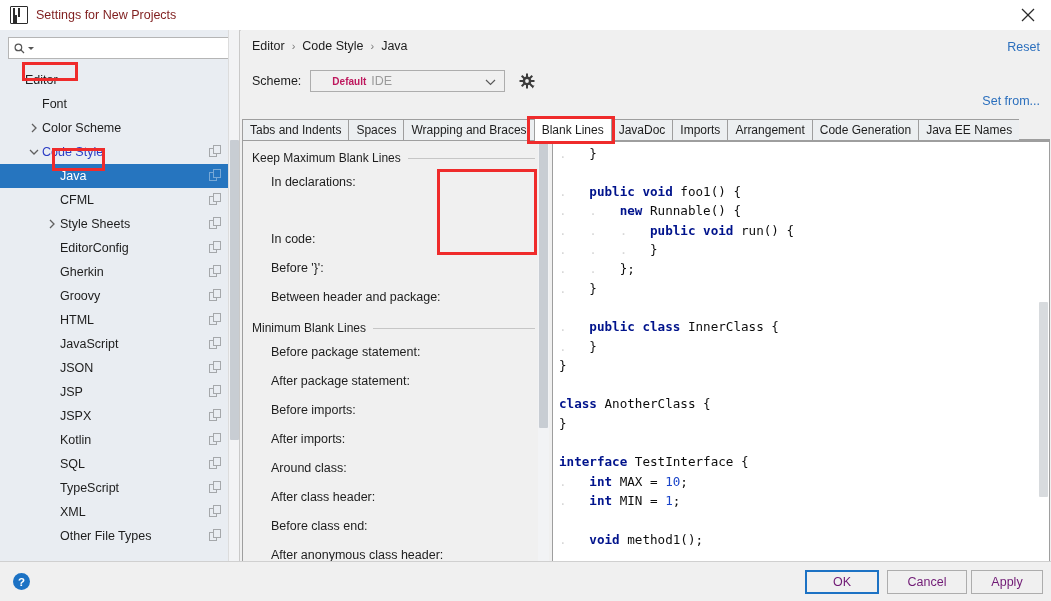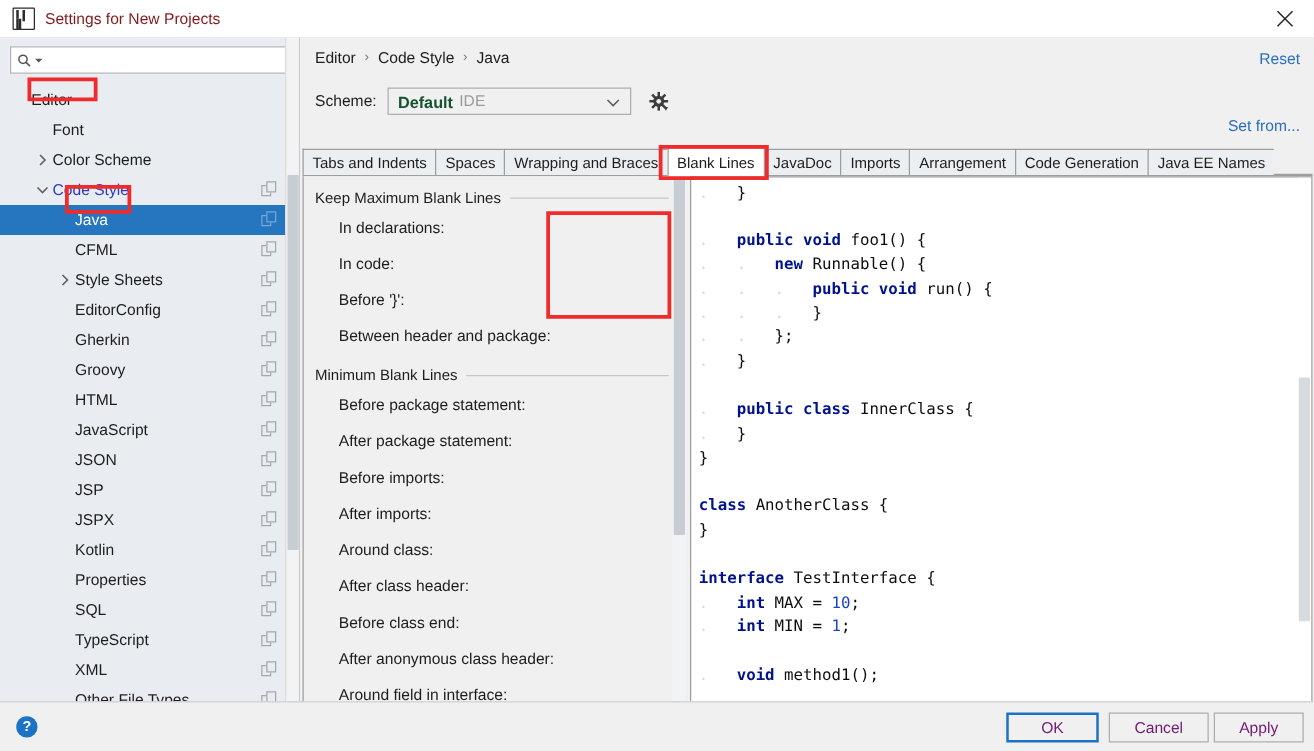--- a/index.html
+++ b/index.html
@@ -184,21 +184,21 @@
   #scheme-label { font-size: 12.5px; color: #1d1d1d; margin-right: 9px; }
   #scheme-combo {
     width: 195px; height: 22px;
     background: #f0f0f0;
     border: 1px solid #adadad;
     box-sizing: border-box;
     display: flex; align-items: center;
     position: relative;
     cursor: default;
   }
-  #scheme-value { margin-left: 7px; font-size: 13px; font-weight: bold; color: #14532d; }
+  #scheme-value { margin-left: 21px; font-size: 10px; font-weight: bold; color: #be185d; }
   #scheme-sub { margin-left: 5px; font-size: 12.5px; color: #9a9a9a; }
   #scheme-arrow {
     position: absolute; right: 8px; top: 8px;
   }
   #gear-btn {
     margin-left: 12px;
     width: 20px; height: 20px;
     display: flex; align-items: center; justify-content: center;
     cursor: default;
   }
@@ -530,29 +530,20 @@
           <span class="tree-label">JSPX</span>
           <div class="copy-icon">
             <div class="sq1"></div>
             <div class="sq2"></div>
           </div>
         </div>
         <div class="tree-item">
           <div style="width: 44px; flex: 0 0 auto;"></div>
           <div class="tree-arrow"></div>
           <span class="tree-label">Kotlin</span>
-          <div class="copy-icon">
-            <div class="sq1"></div>
-            <div class="sq2"></div>
-          </div>
-        </div>
-        <div class="tree-item">
-          <div style="width: 44px; flex: 0 0 auto;"></div>
-          <div class="tree-arrow"></div>
-          <span class="tree-label">Properties</span>
           <div class="copy-icon">
             <div class="sq1"></div>
             <div class="sq2"></div>
           </div>
         </div>
         <div class="tree-item">
           <div style="width: 44px; flex: 0 0 auto;"></div>
           <div class="tree-arrow"></div>
           <span class="tree-label">SQL</span>
           <div class="copy-icon">
@@ -647,21 +638,21 @@
 
     <div id="settings-panel">
       <div id="settings-body">
           <div class="group-header">
             <span>Keep Maximum Blank Lines</span>
             <div class="rule"></div>
           </div>
           <div class="field-row" style="position: relative;">
             <div class="field-label">In declarations:</div>
           </div>
-          <div class="field-row" style="position: relative;">
+          <div class="field-row" style="position: relative; margin-top: 28px;">
             <div class="field-label">In code:</div>
           </div>
           <div class="field-row" style="position: relative; text-align: center;">
             <div class="field-label">Before '}':</div>
           </div>
           <div class="field-row" style="position: relative;">
             <div class="field-label">Between header and package:</div>
           </div>
           <div class="group-header">
             <span>Minimum Blank Lines</span>

